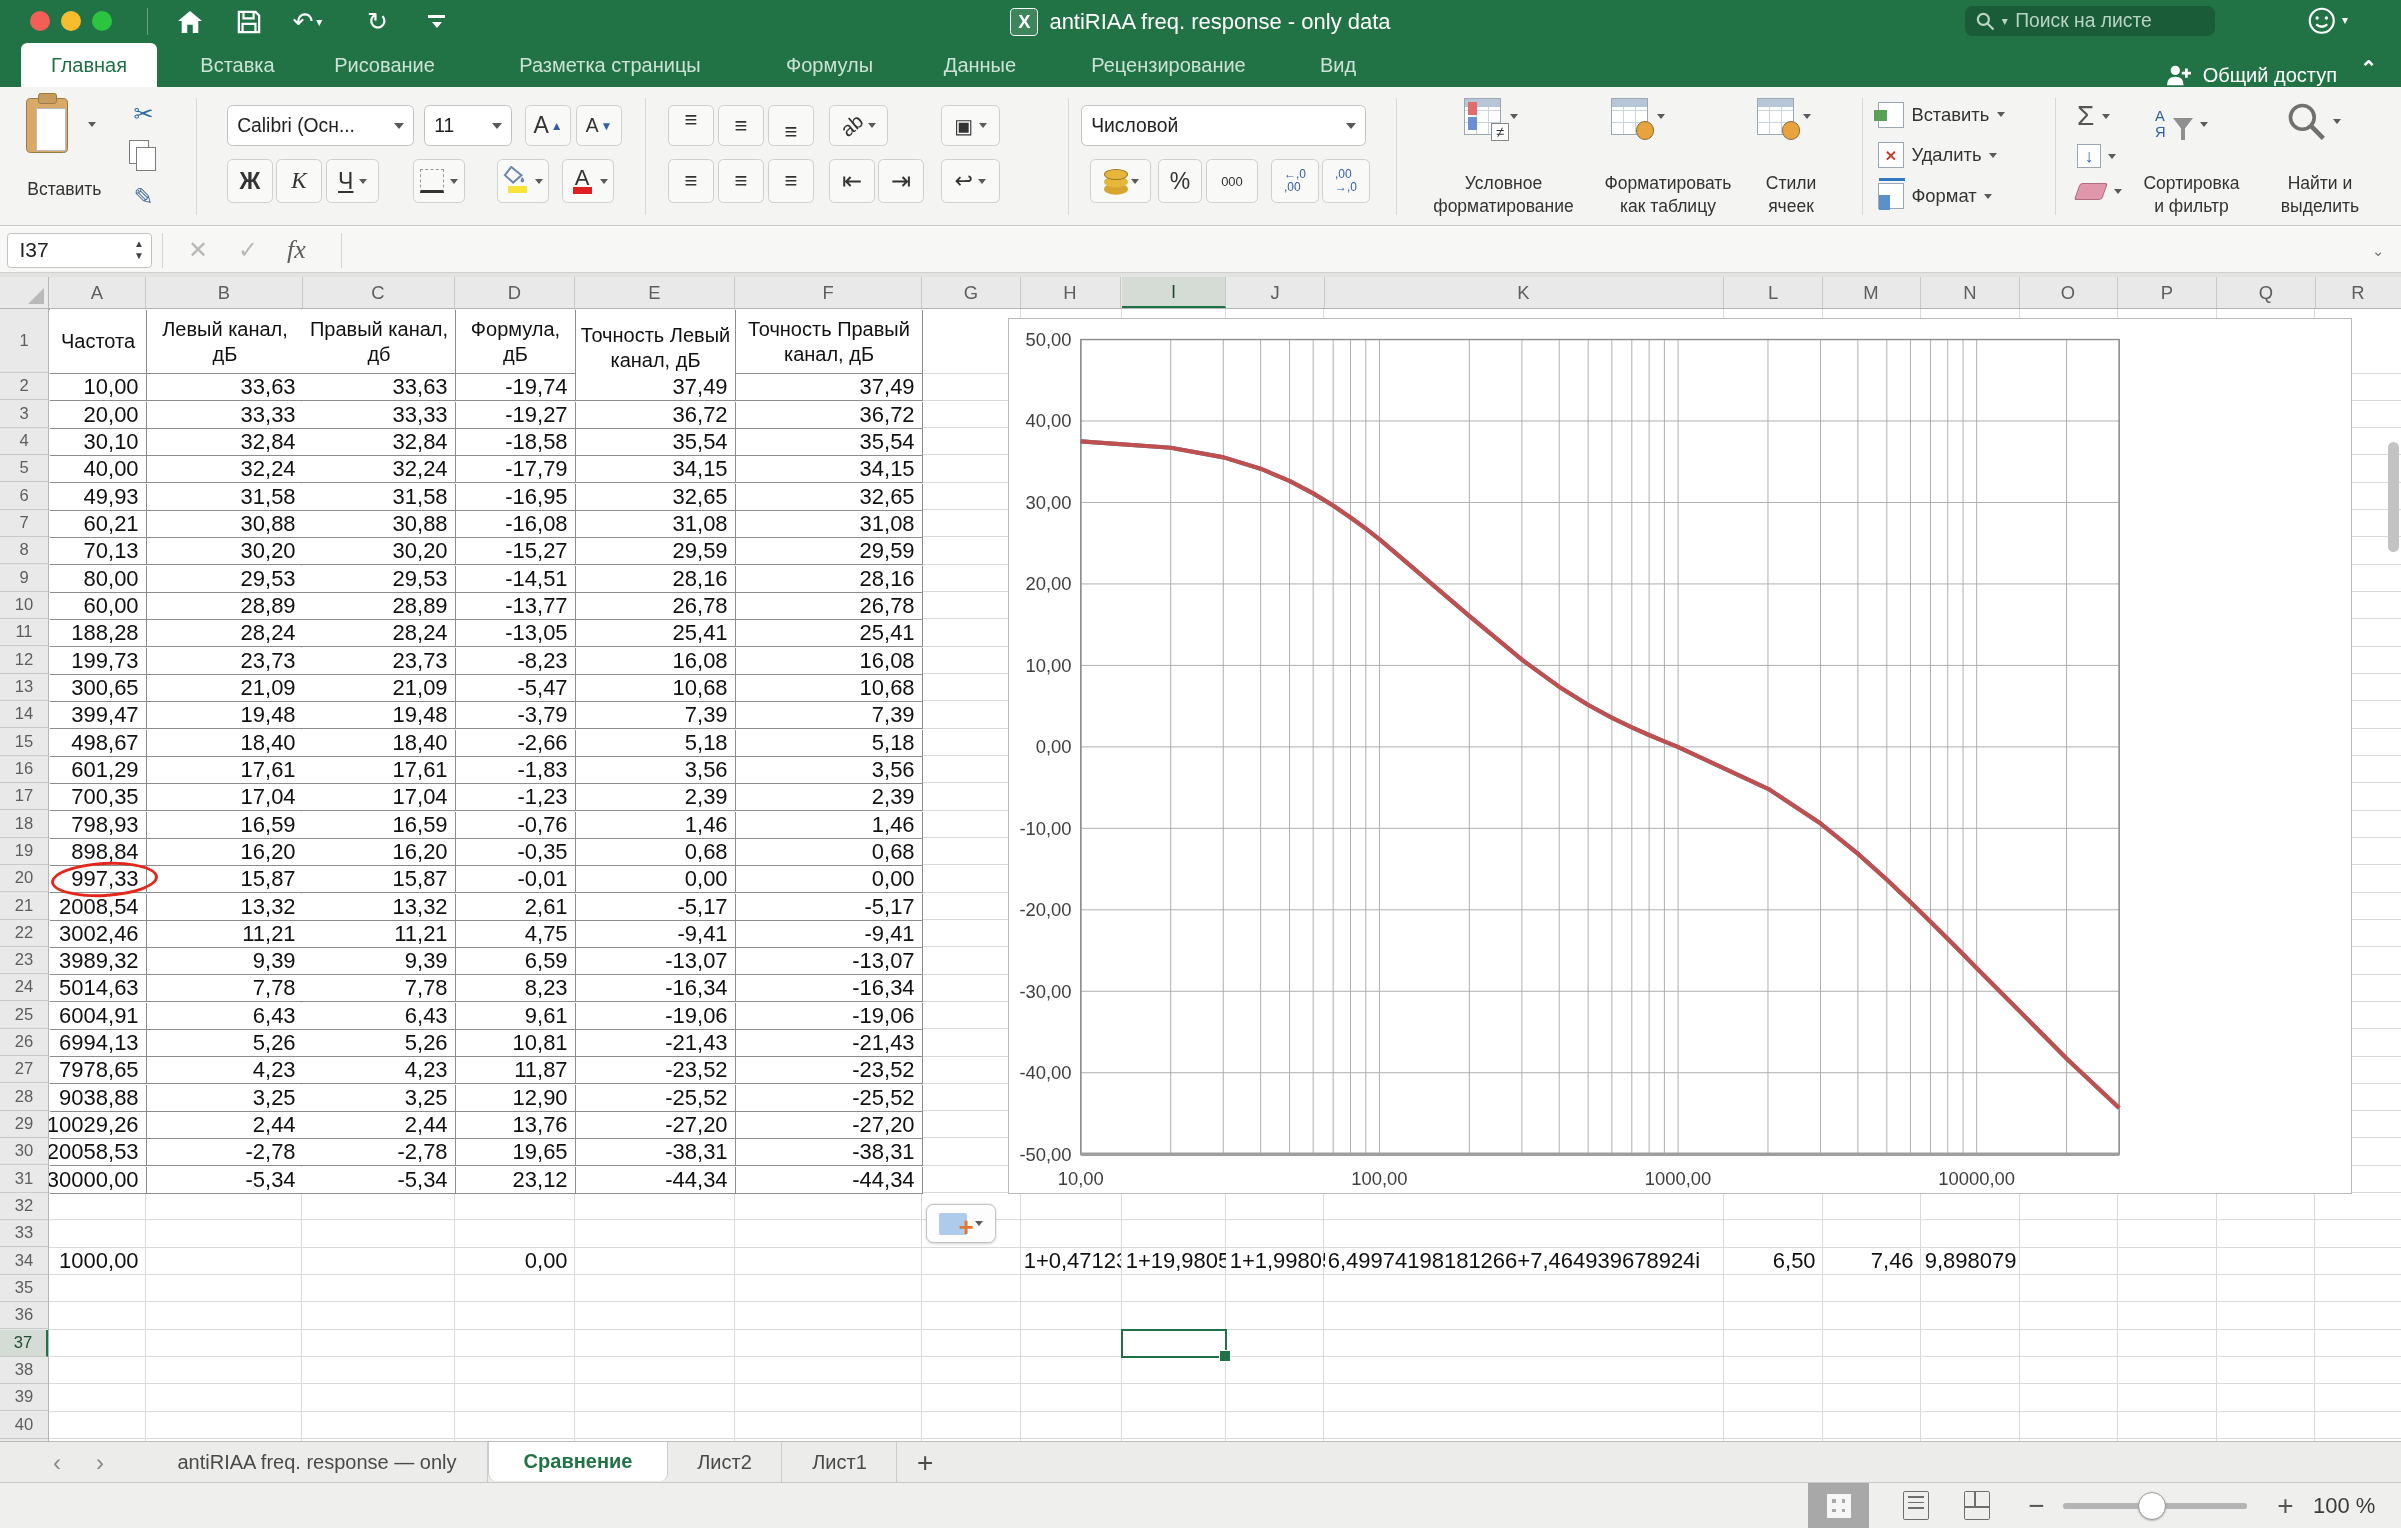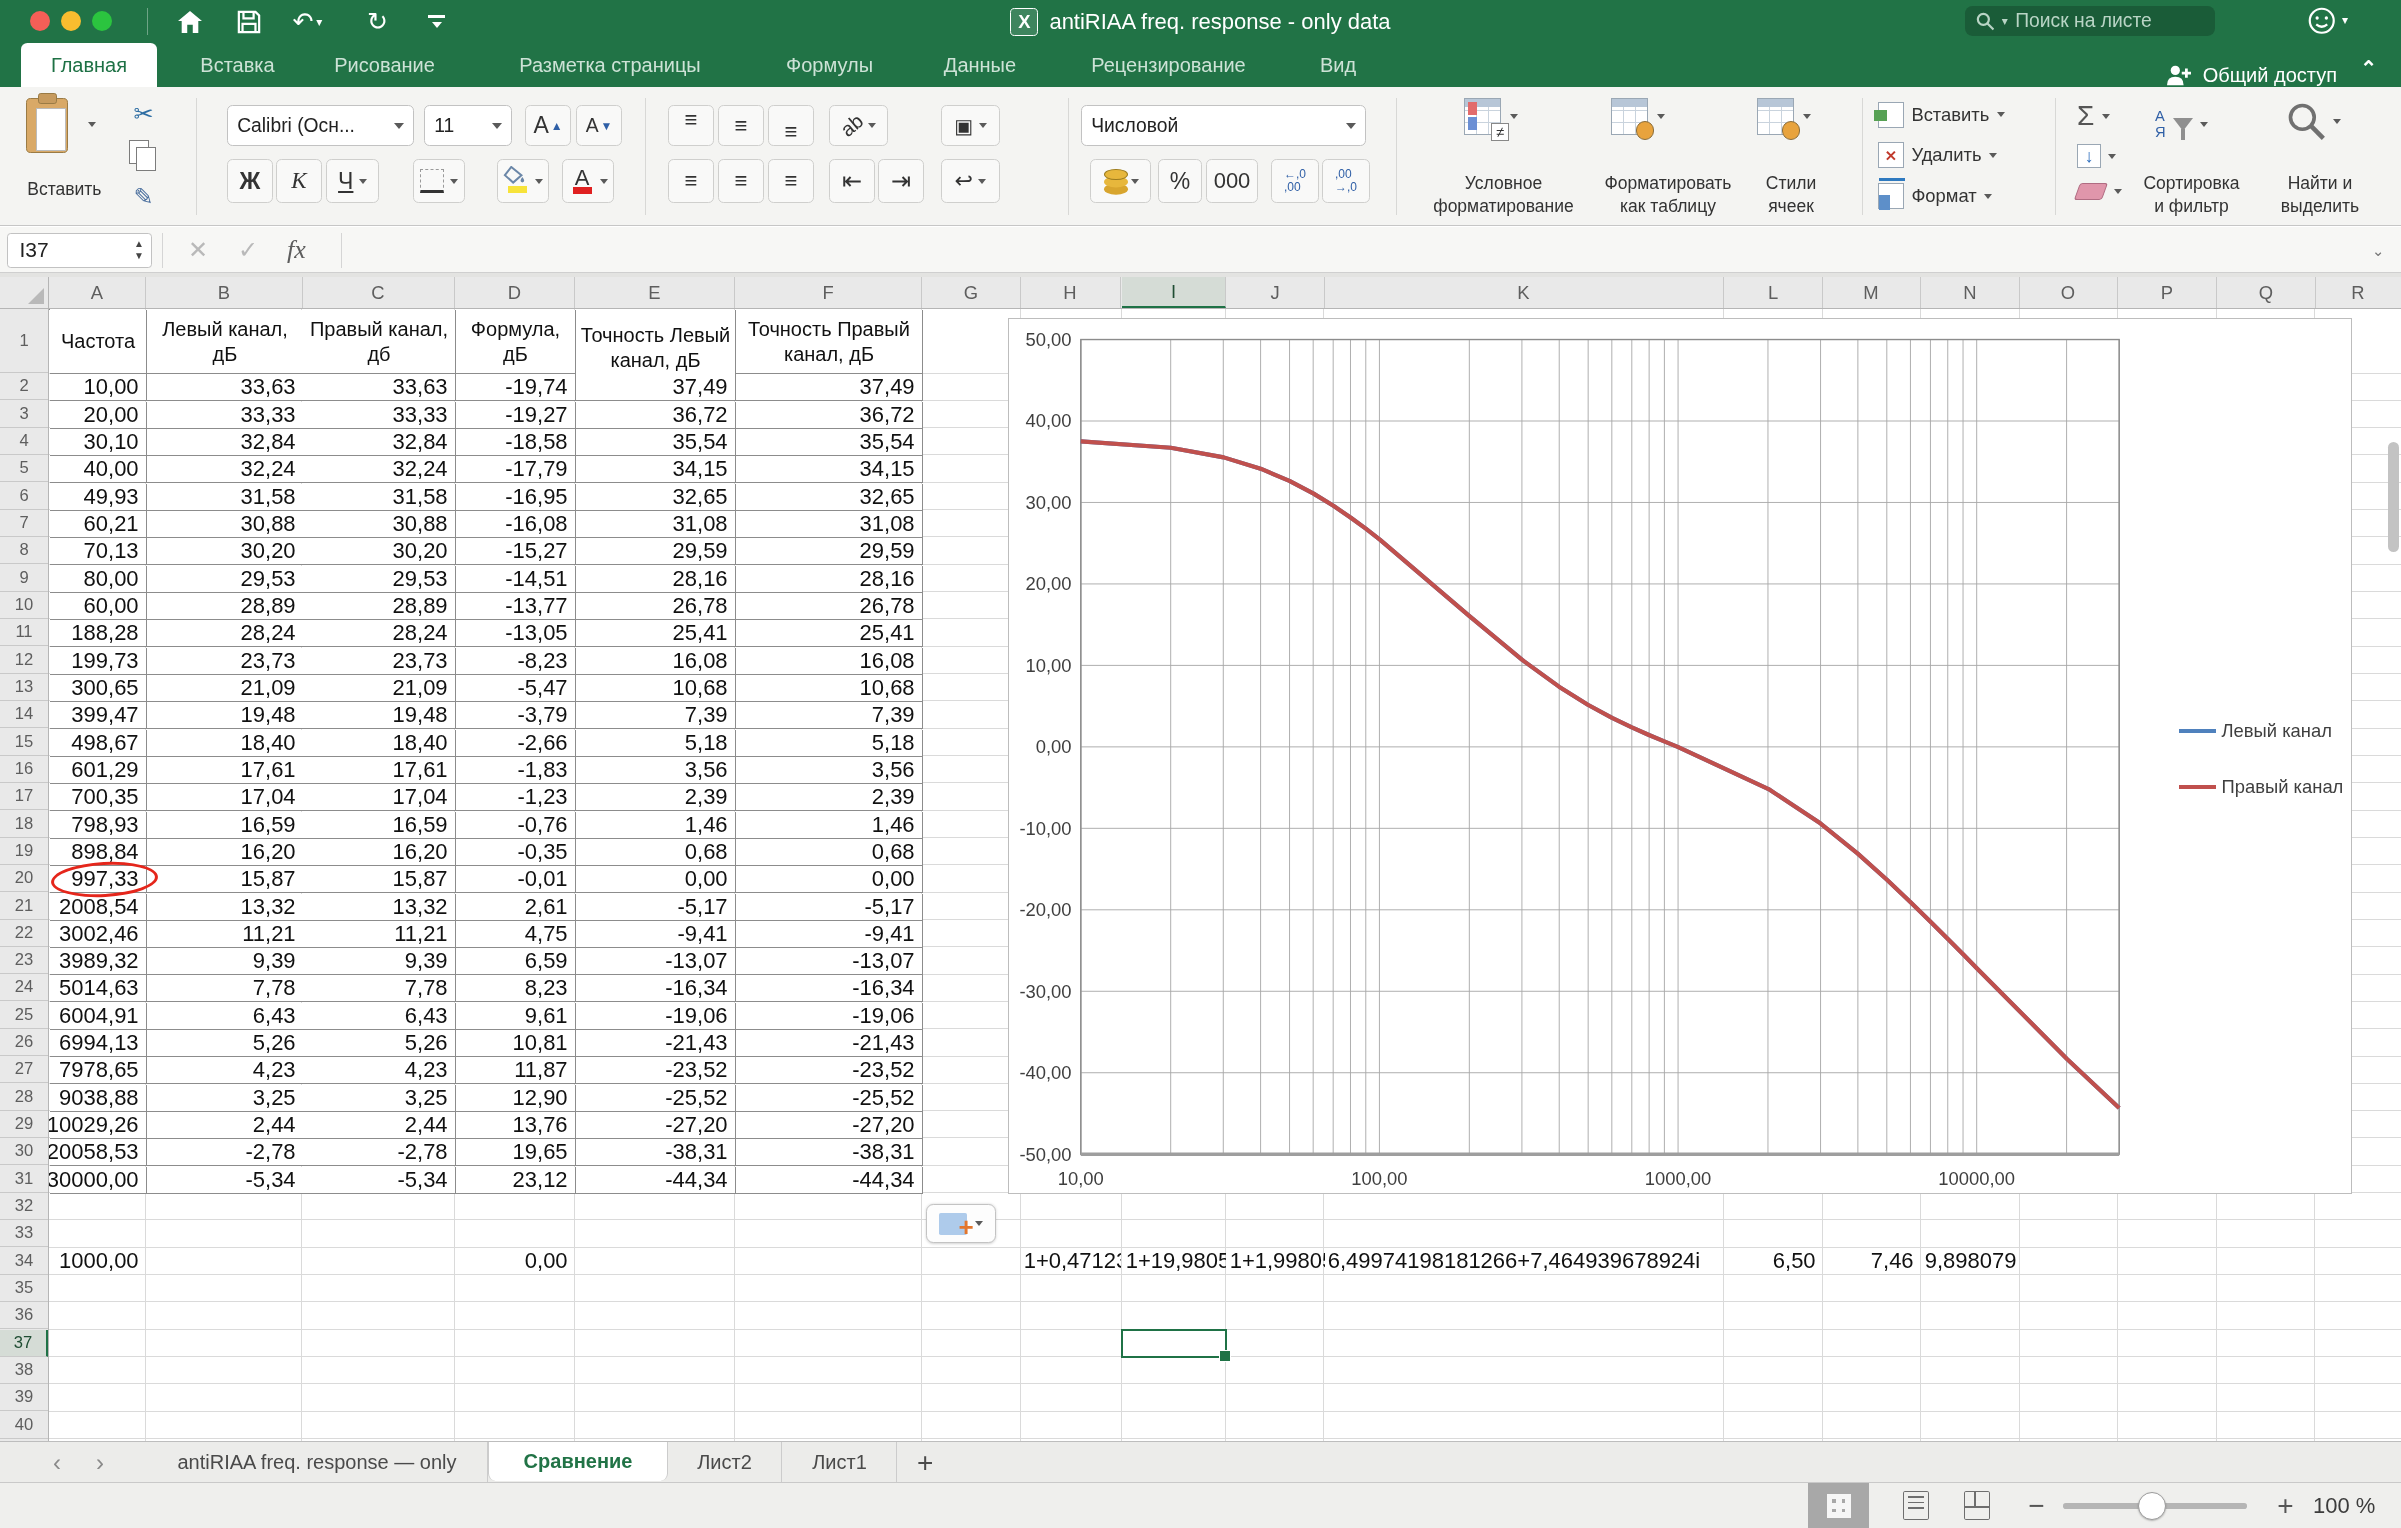--- a/index.html
+++ b/index.html
@@ -347,21 +347,21 @@
       <span>Числовой</span>
         <span class="car"></span>
       </div>
     <div class="btn" style="left:1090px;top:72px;width:61px;height:44px;">
         <div class="coins"></div>
         <span class="mincar"></span>
       </div>
     <div class="btn" style="left:1158px;top:72px;width:44px;height:44px;font-size:23px;">
         <span>%</span>
       </div>
-    <div class="btn" style="left:1206px;top:72px;width:52px;height:44px;font-size:22px;">
+    <div class="btn" style="left:1206px;top:72px;width:52px;height:44px;font-size:13px;">
         <span>000</span>
       </div>
     <div class="btn" style="left:1271px;top:72px;width:48px;height:44px;">
         <span class="mini">←,0
 ,00</span>
       </div>
     <div class="btn" style="left:1322px;top:72px;width:48px;height:44px;">
         <span class="mini">,00
 →,0</span>
       </div>
@@ -855,30 +855,21 @@
           <line x1="1206" y1="22" x2="1206" y2="907" stroke="#a8a8a8" stroke-width="1"></line>
           <line x1="78" y1="22" x2="78" y2="907" stroke="#a8a8a8" stroke-width="1"></line>
           <rect x="78" y="22" width="1128" height="885" fill="none" stroke="#8c8c8c" stroke-width="1.5"></rect>
           <line x1="78" y1="907" x2="1206" y2="907" stroke="#9e9e9e" stroke-width="4"></line>
           <text x="78" y="940" text-anchor="middle" font-size="20" fill="#3f3f3f" font-family="&quot;Liberation Sans&quot;, sans-serif">10,00</text>
           <text x="402.40628823884464" y="940" text-anchor="middle" font-size="20" fill="#3f3f3f" font-family="&quot;Liberation Sans&quot;, sans-serif">100,00</text>
           <text x="726.8125764776893" y="940" text-anchor="middle" font-size="20" fill="#3f3f3f" font-family="&quot;Liberation Sans&quot;, sans-serif">1000,00</text>
           <text x="1051.218864716534" y="940" text-anchor="middle" font-size="20" fill="#3f3f3f" font-family="&quot;Liberation Sans&quot;, sans-serif">10000,00</text>
           <polyline points="78.0,132.7 175.7,139.5 233.2,150.0 273.3,162.3 304.6,175.5 330.9,189.4 352.4,202.6 371.0,215.3 387.6,227.5 403.2,239.6 499.9,322.2 557.5,370.0 597.5,399.1 628.8,418.7 655.1,433.0 676.6,443.3 695.2,451.6 711.8,458.5 726.4,464.5 825.1,510.3 881.7,547.8 921.7,580.2 954.0,609.1 979.4,633.2 1000.8,654.2 1019.4,672.7 1037.0,690.4 1051.6,705.2 1149.3,803.5 1206.0,856.9" fill="none" stroke="#4F81BD" stroke-width="4.5" stroke-linejoin="round"></polyline>
           <polyline points="78.0,132.7 175.7,139.5 233.2,150.0 273.3,162.3 304.6,175.5 330.9,189.4 352.4,202.6 371.0,215.3 387.6,227.5 403.2,239.6 499.9,322.2 557.5,370.0 597.5,399.1 628.8,418.7 655.1,433.0 676.6,443.3 695.2,451.6 711.8,458.5 726.4,464.5 825.1,510.3 881.7,547.8 921.7,580.2 954.0,609.1 979.4,633.2 1000.8,654.2 1019.4,672.7 1037.0,690.4 1051.6,705.2 1149.3,803.5 1206.0,856.9" fill="none" stroke="#C0504D" stroke-width="4.5" stroke-linejoin="round"></polyline>
-        </svg><div class="legend">
-          <div class="lentry">
-            <div class="lline" style="background: rgb(79, 129, 189);"></div>
-            <div class="llab">Левый канал</div>
-          </div>
-          <div class="lentry">
-            <div class="lline" style="background: rgb(192, 80, 77);"></div>
-            <div class="llab">Правый канал</div>
-          </div>
-        </div></div>
+        </svg></div>
     <div id="quickbtn" style="left: 877px; top: 895px;">
       <div class="qb-ic"></div>
       <span class="mincar"></span>
     </div>
     <div id="selection" style="left: 1072px; top: 1020px; width: 106px; height: 29px;"></div>
   </div>
   <div id="vscroll" style="top:442px;height:110px;"></div>
 
   <div class="sheetbar">
     <div class="navarrow" style="left:53px;">‹</div>

